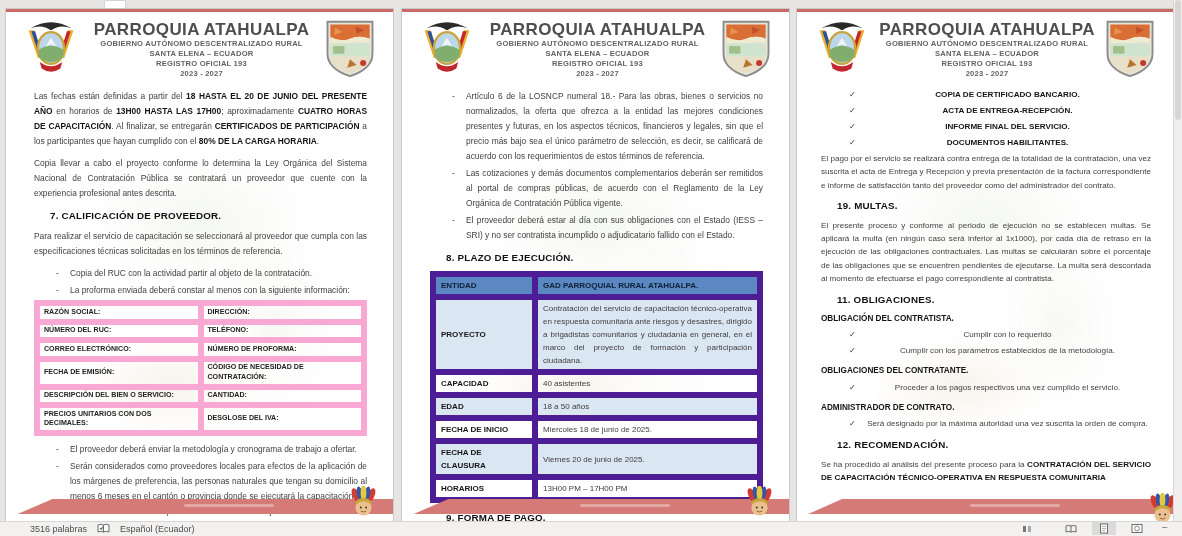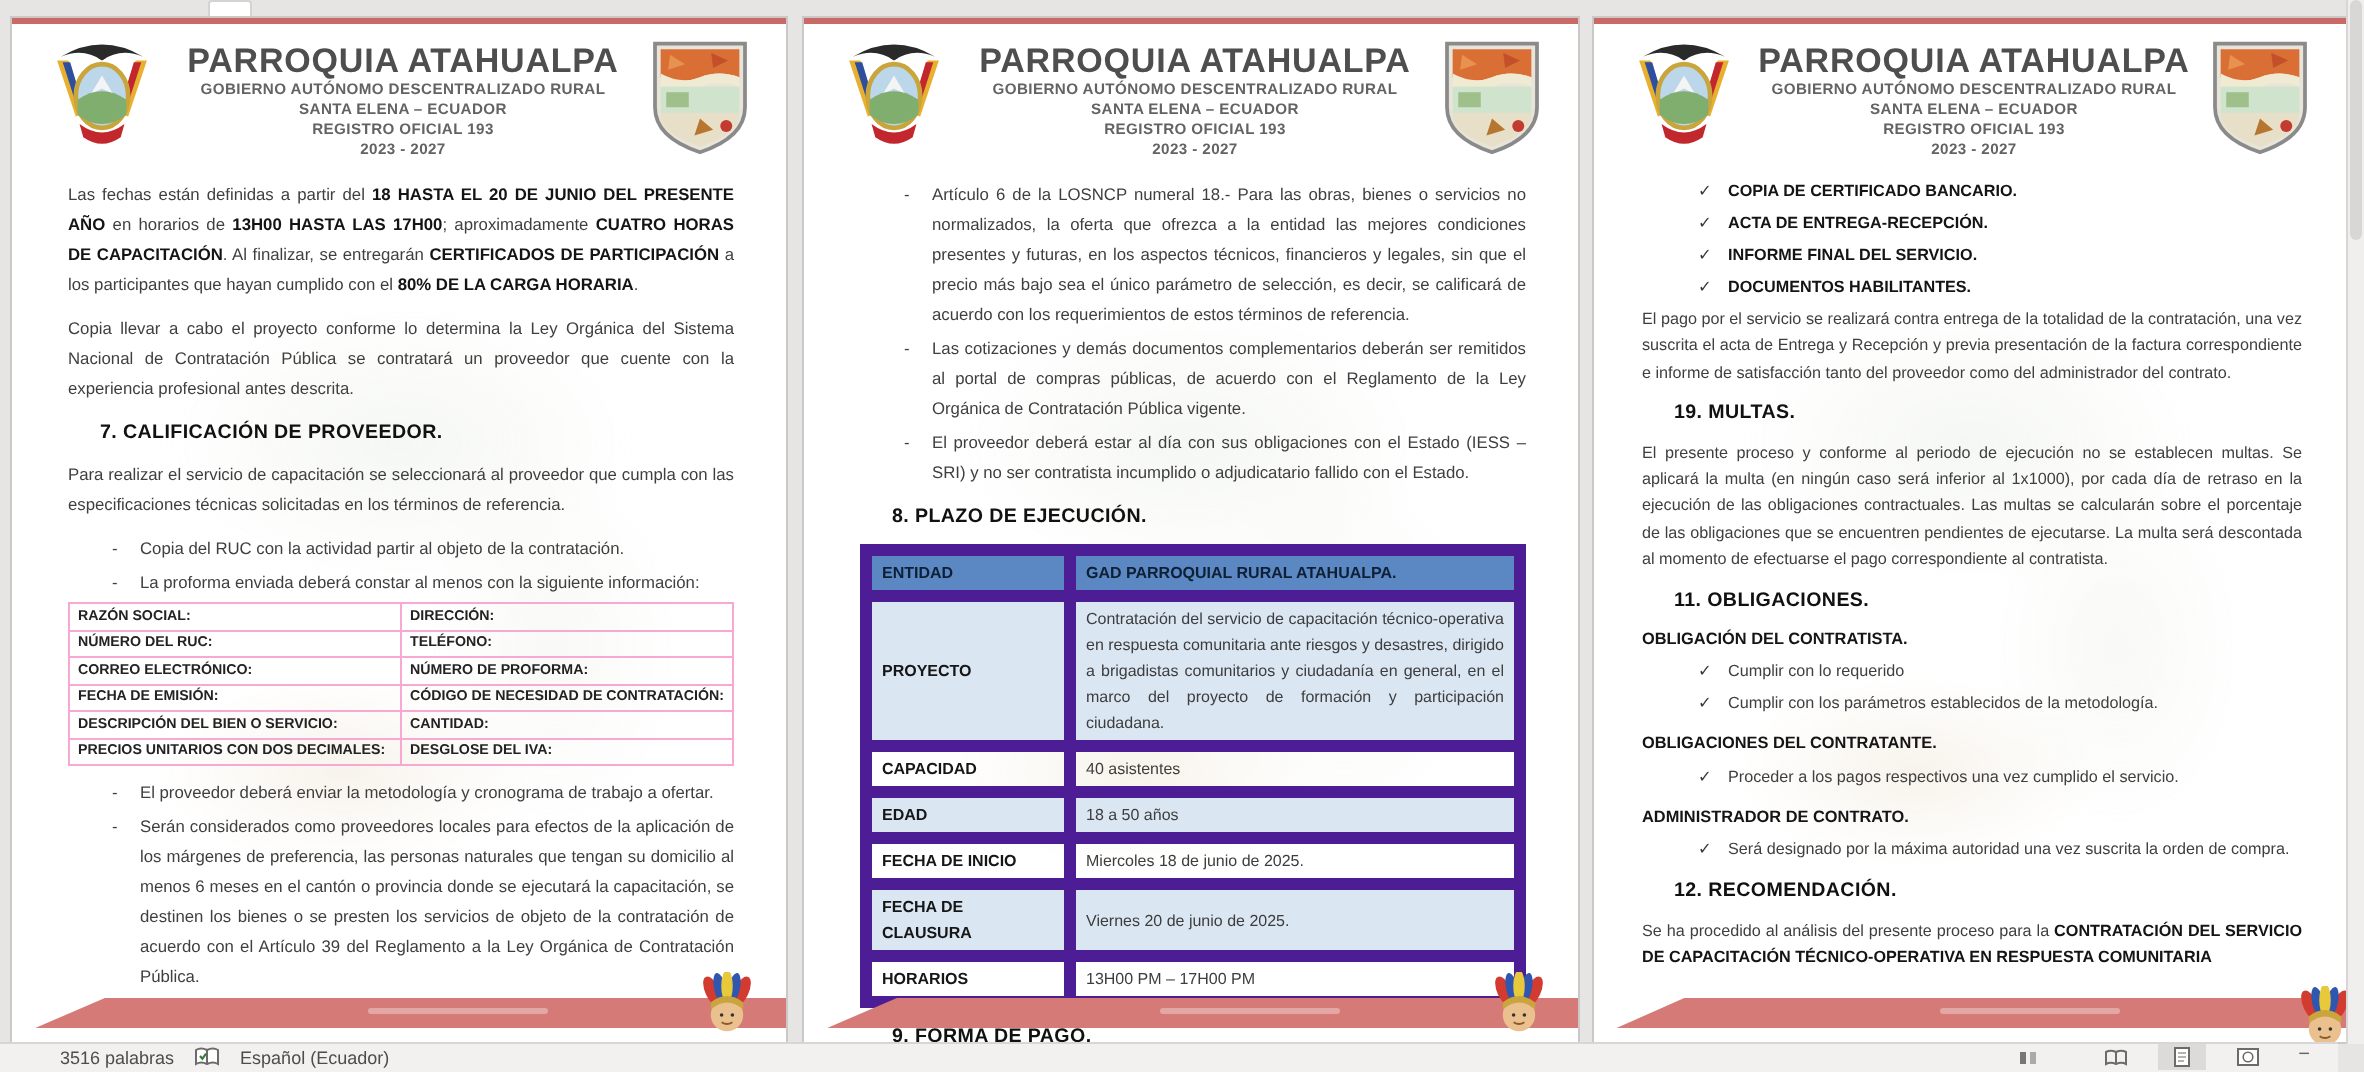--- a/index.html
+++ b/index.html
@@ -31,25 +31,25 @@
   .para .b,.b{font-weight:bold;color:#141414;}
   .hnum{font-size:9.8px;font-weight:bold;color:#111;margin:7px 0 6px 16px;letter-spacing:.2px;}
   .subhead{font-size:8.2px;font-weight:bold;color:#151515;margin:6px 0 3px;}
   
   .dash-item{display:flex;margin:0 0 2px 22px;}
   .dash{flex:none;width:14px;}
   .dash-text{flex:1;text-align:justify;}
   
   .check-item{display:flex;margin:0 0 2px 28px;line-height:14px;}
   .check{flex:none;width:15px;color:#3a3a3a;}
-  .check-text{flex:1;text-align:left;}
+  .check-text{flex:1;text-align:center;}
   .bold-checks .check-text{font-weight:bold;color:#141414;}
   
   .t1{width:100%;border-collapse:collapse;margin:2px 0 6px;}
-  .t1 td{border:1px solid #f9a8d4;font-size:7.1px;font-weight:bold;color:#222;
+  .t1 td{border:6px solid #f9a8d4;font-size:7.1px;font-weight:bold;color:#222;
          padding:1.5px 4px;line-height:9.5px;width:50%;}
   
   .t2{width:100%;border-collapse:collapse;margin:3px 0 6px;}
   .t2 td{border:6px solid #4c1d95;font-size:8px;padding:2px 5px;line-height:13px;vertical-align:middle;}
   .t2 .spec-key{width:86px;font-weight:bold;color:#161616;}
   .t2 tr.spec-header td{background:#5b87c2;}
   .t2 tr.spec-header .spec-val{font-weight:bold;color:#0e2036;}
   .t2 tr.spec-header .spec-key{color:#0e2036;}
   .t2 tr.spec-band td{background:#dbe6f3;}
   .t2 .spec-val{text-align:justify;color:#3d3d3d;}
@@ -60,21 +60,21 @@
         background:rgba(255,255,255,.35);}
   .figure{position:absolute;bottom:1px;right:16px;width:27px;height:34px;z-index:3;}
   #p3 .figure{right:-3px;bottom:-6px;}
   
   .white-tab{position:absolute;left:104px;top:0;width:20px;height:13px;background:#fff;
              border:1px solid #d6d4d2;border-radius:2px;}
   
   .scroll-strip{position:absolute;right:0;top:0;width:8px;bottom:14px;background:#f0efee;border-left:1px solid #d8d6d4;}
   .scroll-thumb{position:absolute;top:0;left:1px;width:6px;height:120px;background:#d9d7d5;border-radius:3px;}
   
-  .statusbar{position:absolute;left:0;right:13px;bottom:0;height:14px;background:#f2f1f0;
+  .statusbar{position:absolute;left:0;right:0;bottom:0;height:14px;background:#f2f1f0;
              border-top:1px solid #d8d6d4;font-size:9px;color:#4d4d4d;}
   .sb-left{position:absolute;left:30px;top:1px;display:flex;align-items:center;gap:10px;}
   .sb-item{white-space:nowrap;}
   .sb-icon{display:inline-flex;}
   .sb-right{position:absolute;right:10px;top:0;display:flex;align-items:flex-start;gap:9px;}
   .view-btn{width:24px;height:13px;display:flex;align-items:center;justify-content:center;}
   .view-btn.active{background:#dcdbda;}
   .zoom-out{width:14px;text-align:center;color:#666;font-size:10px;line-height:12px;}
   .sb-mini{display:inline-flex;margin-right:18px;margin-top:2px;}
 </style>

